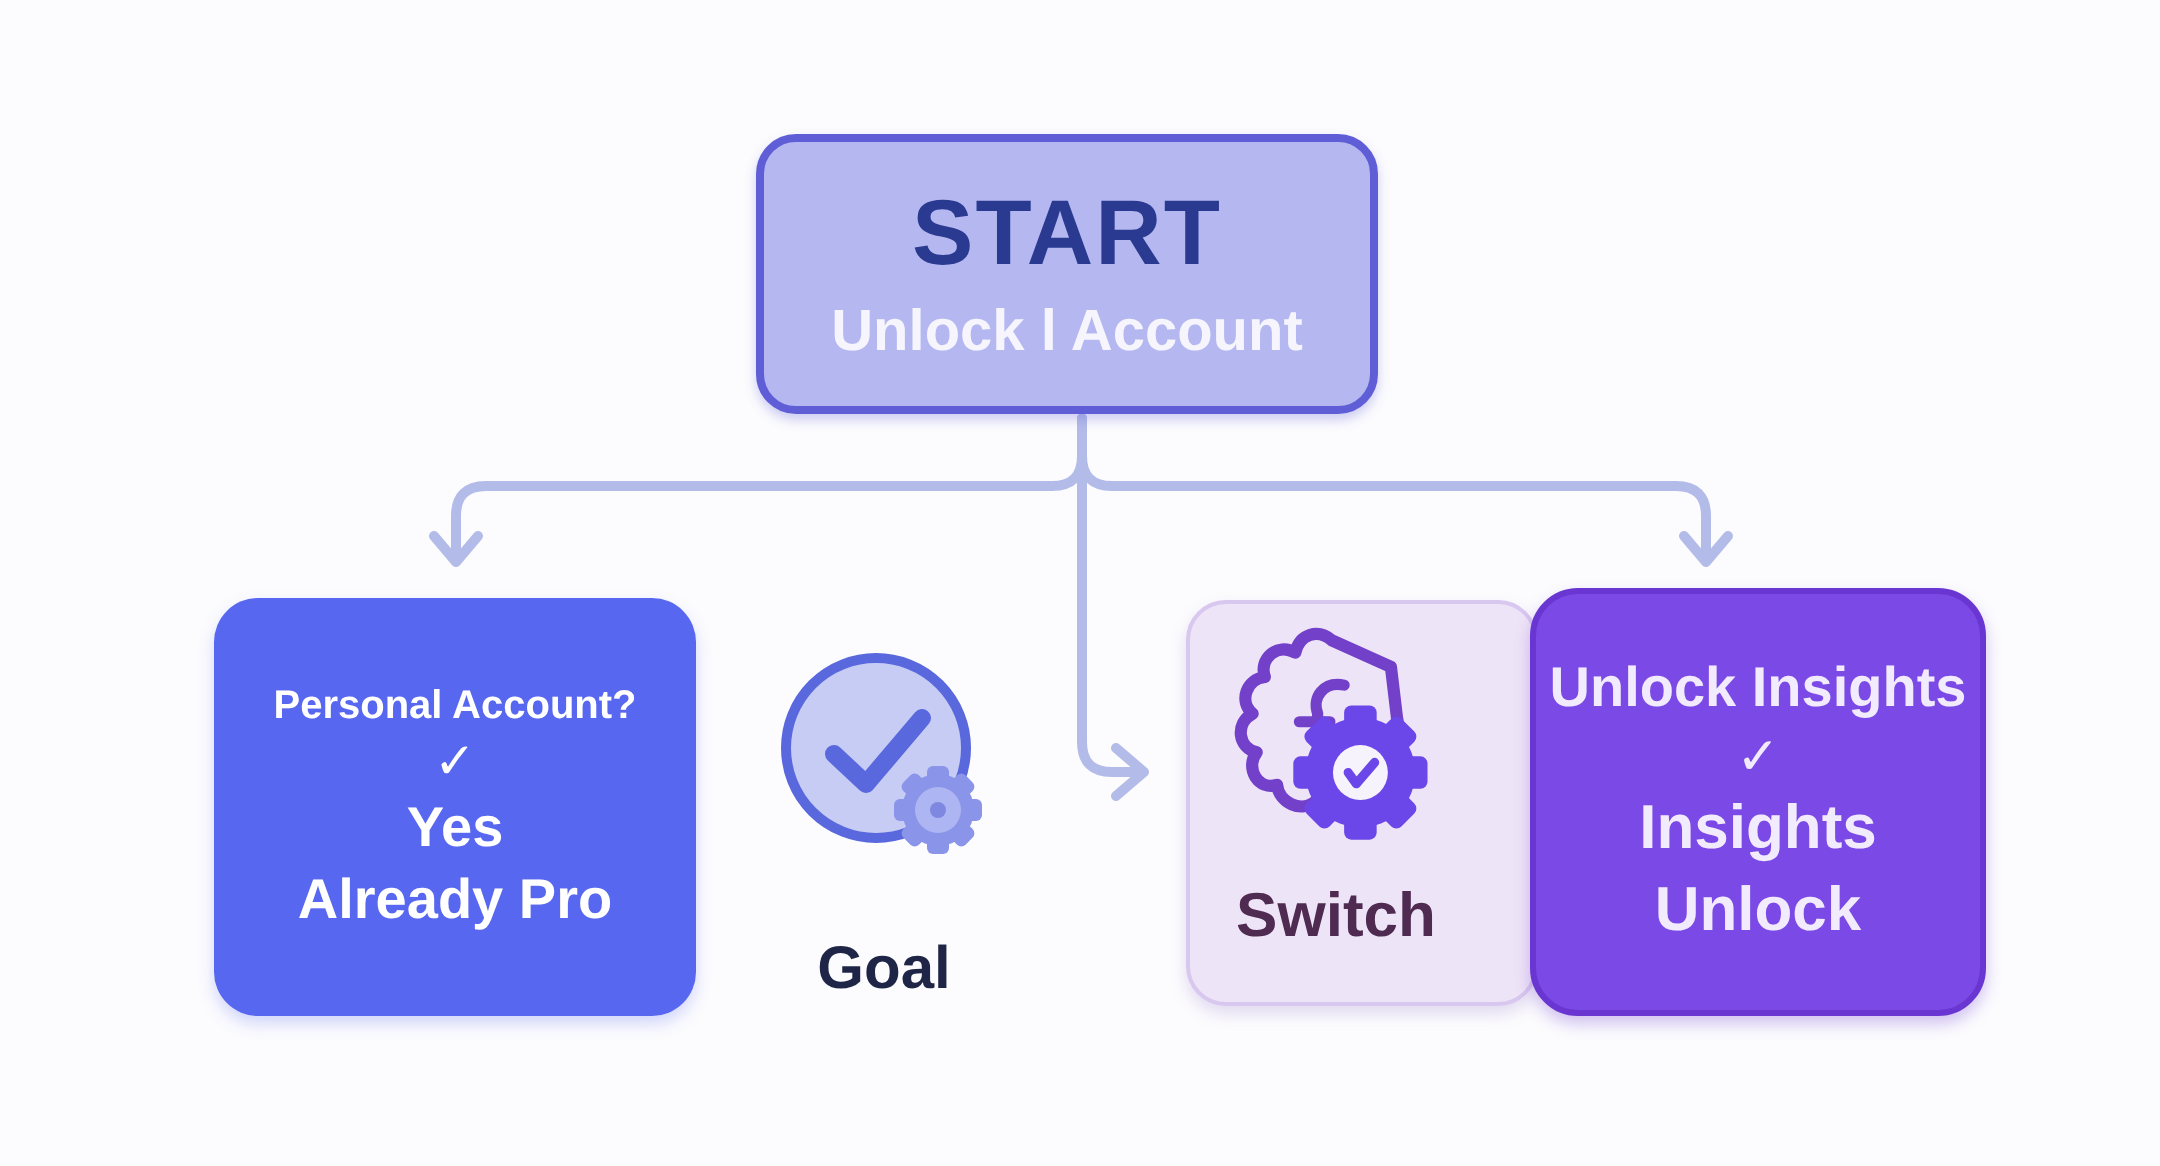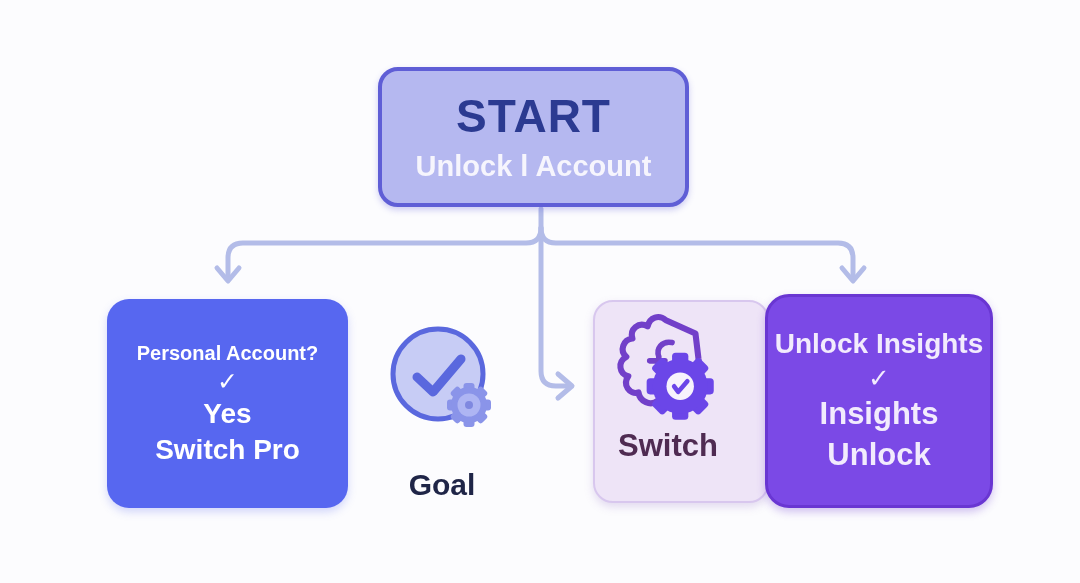--- a/index.html
+++ b/index.html
@@ -50,21 +50,21 @@
   
   .switch-node{
     position:absolute;left:593px;top:300px;width:176px;height:203px;z-index:2;
     background:var(--switch-fill,#eee4f7);
     border:2px solid var(--switch-border,#d8c7ee);
     border-radius:20px;
     display:flex;flex-direction:column;align-items:center;justify-content:flex-start;
     padding:6px 30px 0 4px;
     box-shadow:0 4px 8px rgba(150,120,200,0.25);
   }
-  .switch-label{margin-top:0px;font-size:31px;font-weight:700;color:var(--switch-label-color,#4f2b52);line-height:1;}
+  .switch-label{margin-top:12px;font-size:31px;font-weight:700;color:var(--switch-label-color,#4f2b52);line-height:1;}
 
   
   .right-node{
     position:absolute;left:737px;top:294px;width:228px;height:214px;z-index:3;
     background:var(--right-node-fill,#7b49e6);
     border:3px solid var(--right-node-border,#6936d2);
     border-radius:24px;
     display:flex;flex-direction:column;align-items:center;justify-content:center;gap:5px;
     color:var(--right-node-text,#f2ebfd);
     box-shadow:0 4px 8px rgba(110,60,210,0.30);
@@ -94,21 +94,21 @@
 
   <div class="start-node">
     <div class="start-title">START</div>
     <div class="start-subtitle">Unlock l Account</div>
   </div>
 
   <div class="left-node">
     <div class="question">Personal Account?</div>
     <div class="check-glyph">✓</div>
     <div class="answer">Yes</div>
-    <div class="detail">Switch Pro</div>
+    <div class="detail">Already Pro</div>
   </div>
 
   <div class="goal-figure">
     <svg width="108" height="108" viewBox="0 0 108 108" xmlns="http://www.w3.org/2000/svg" aria-hidden="true">
       <circle cx="50" cy="50" r="45" fill="var(--goal-circle-fill,#c7ccf5)" stroke="var(--goal-stroke,#5a68de)" stroke-width="5"></circle>
       <polyline points="29,53 45,68 73,35" fill="none" stroke="var(--goal-stroke,#5a68de)" stroke-width="9" stroke-linecap="round" stroke-linejoin="round"></polyline>
       <g transform="translate(81,81)">
         <g fill="var(--goal-gear-outer,#8a94e9)">
           <rect x="-5.5" y="-22" width="11" height="10" rx="3"></rect>
           <rect x="-5.5" y="-22" width="11" height="10" rx="3" transform="rotate(45)"></rect>

